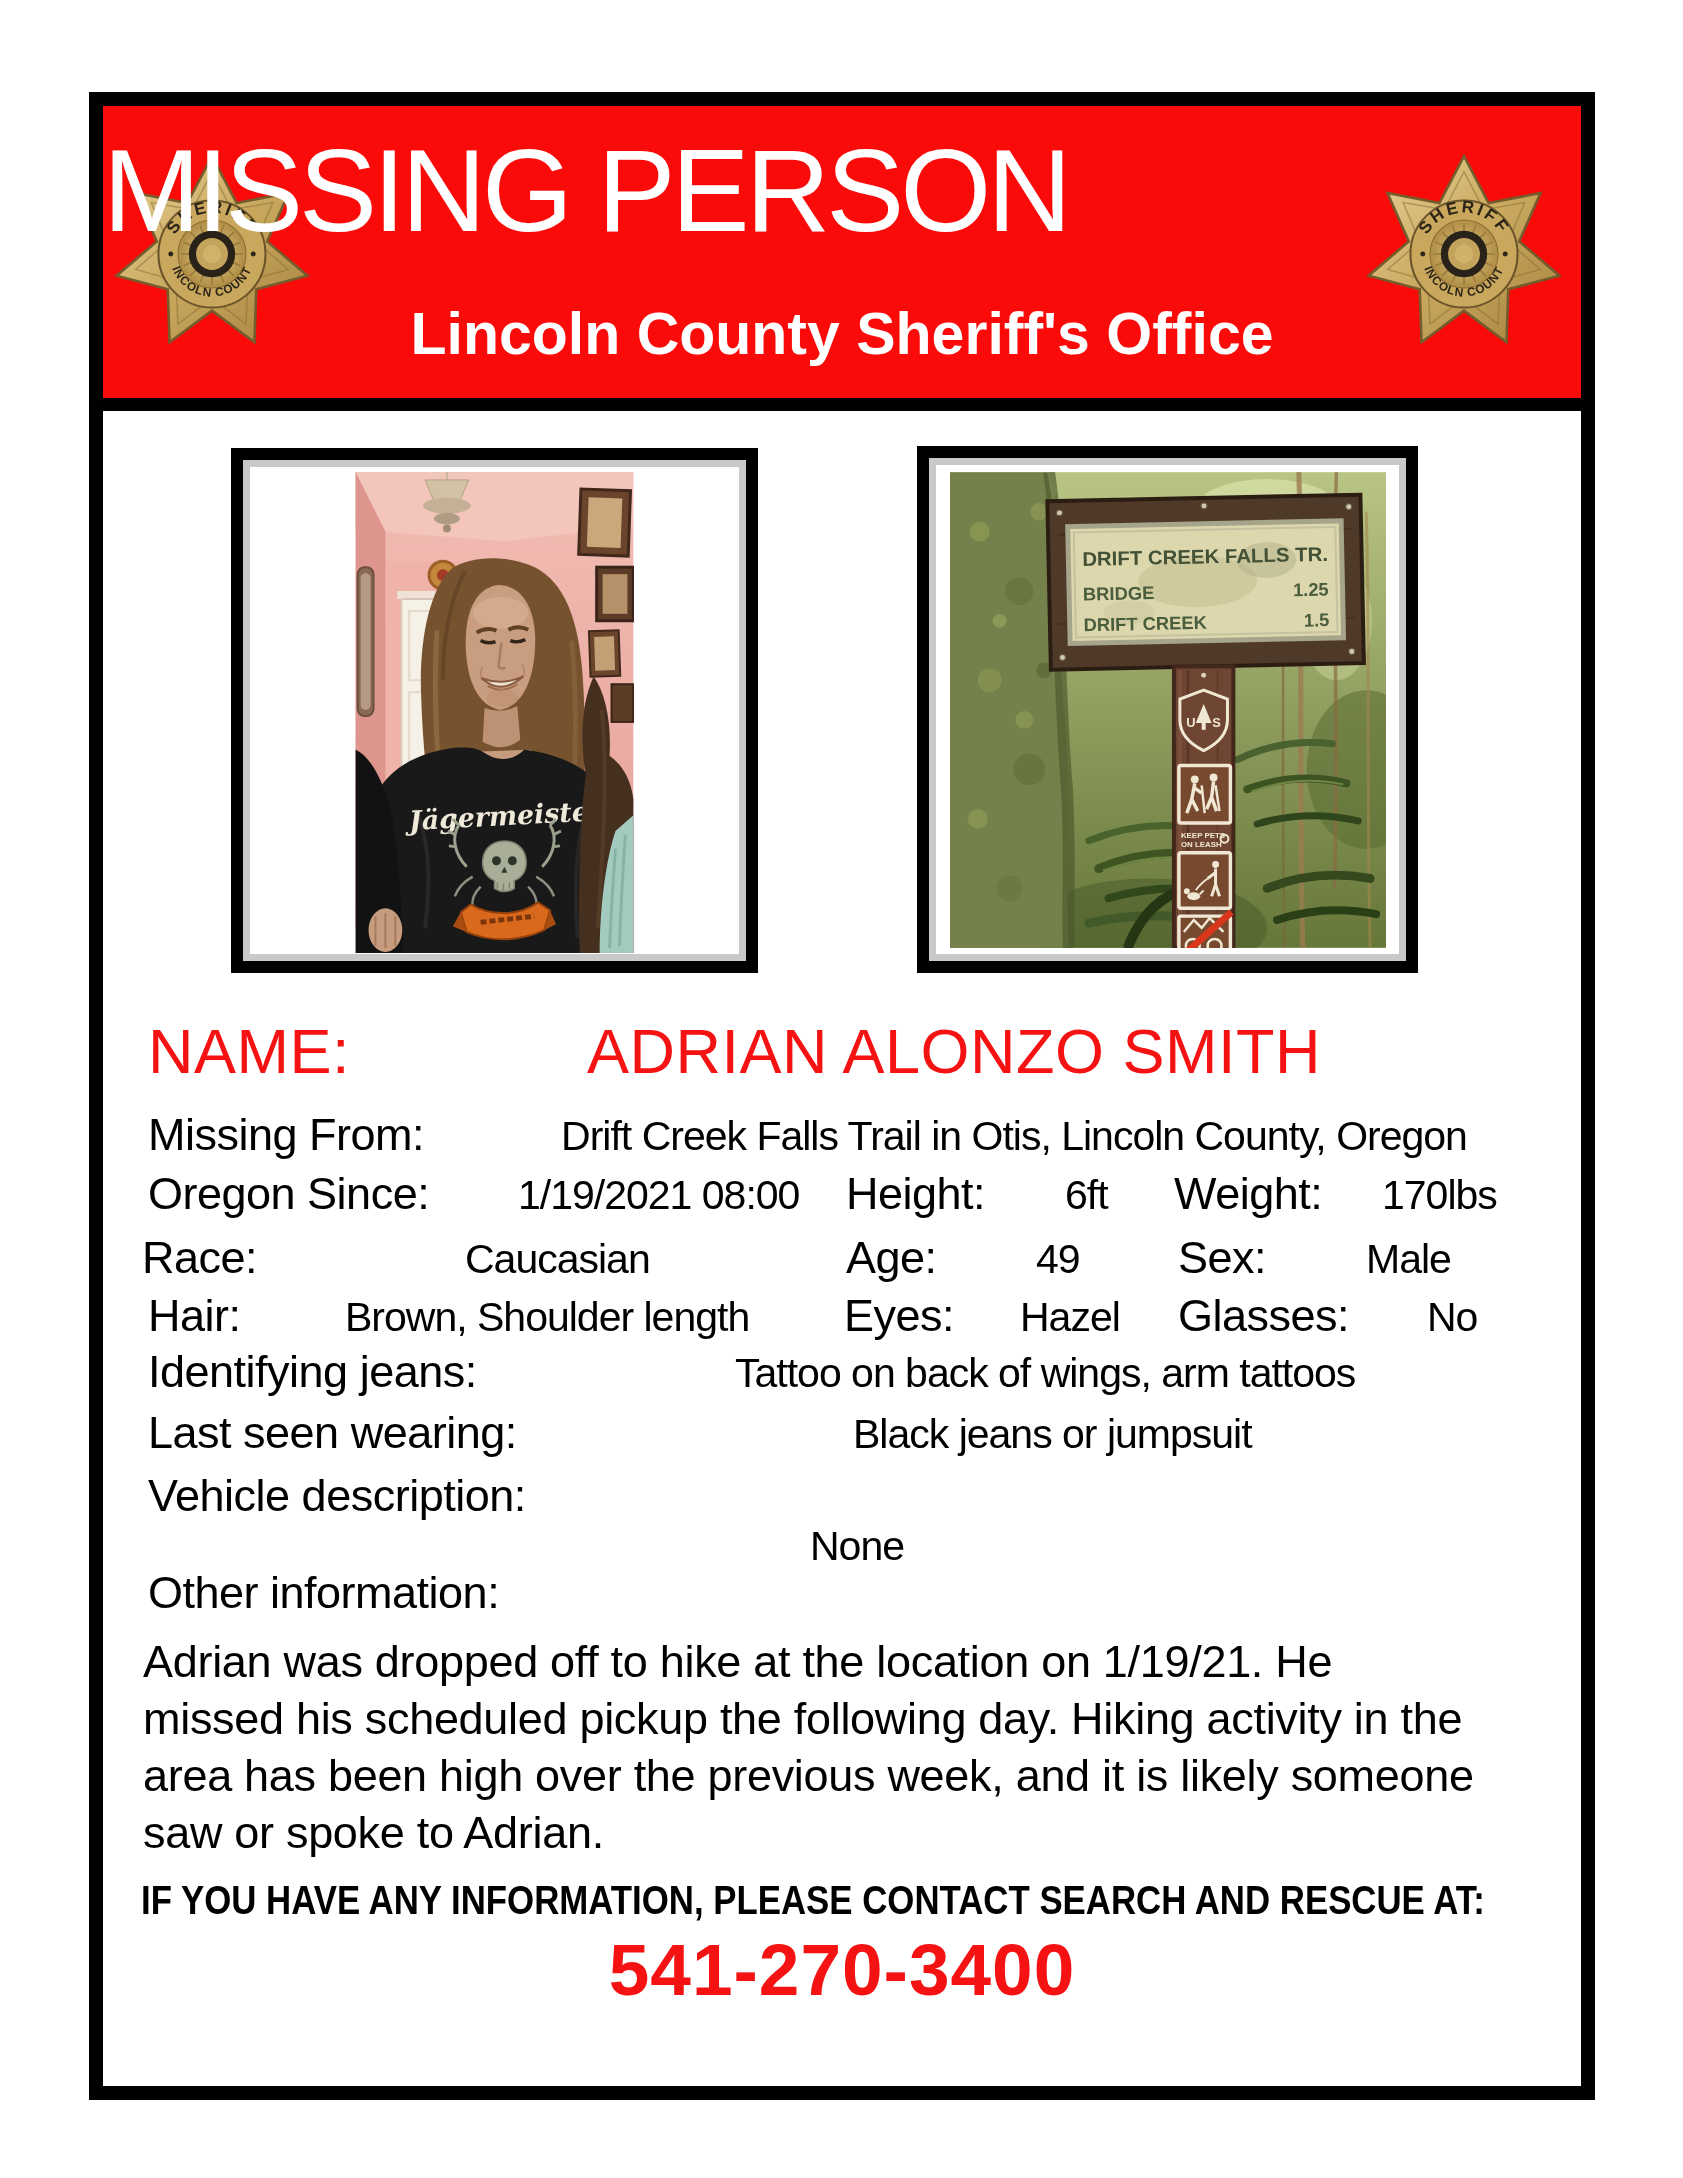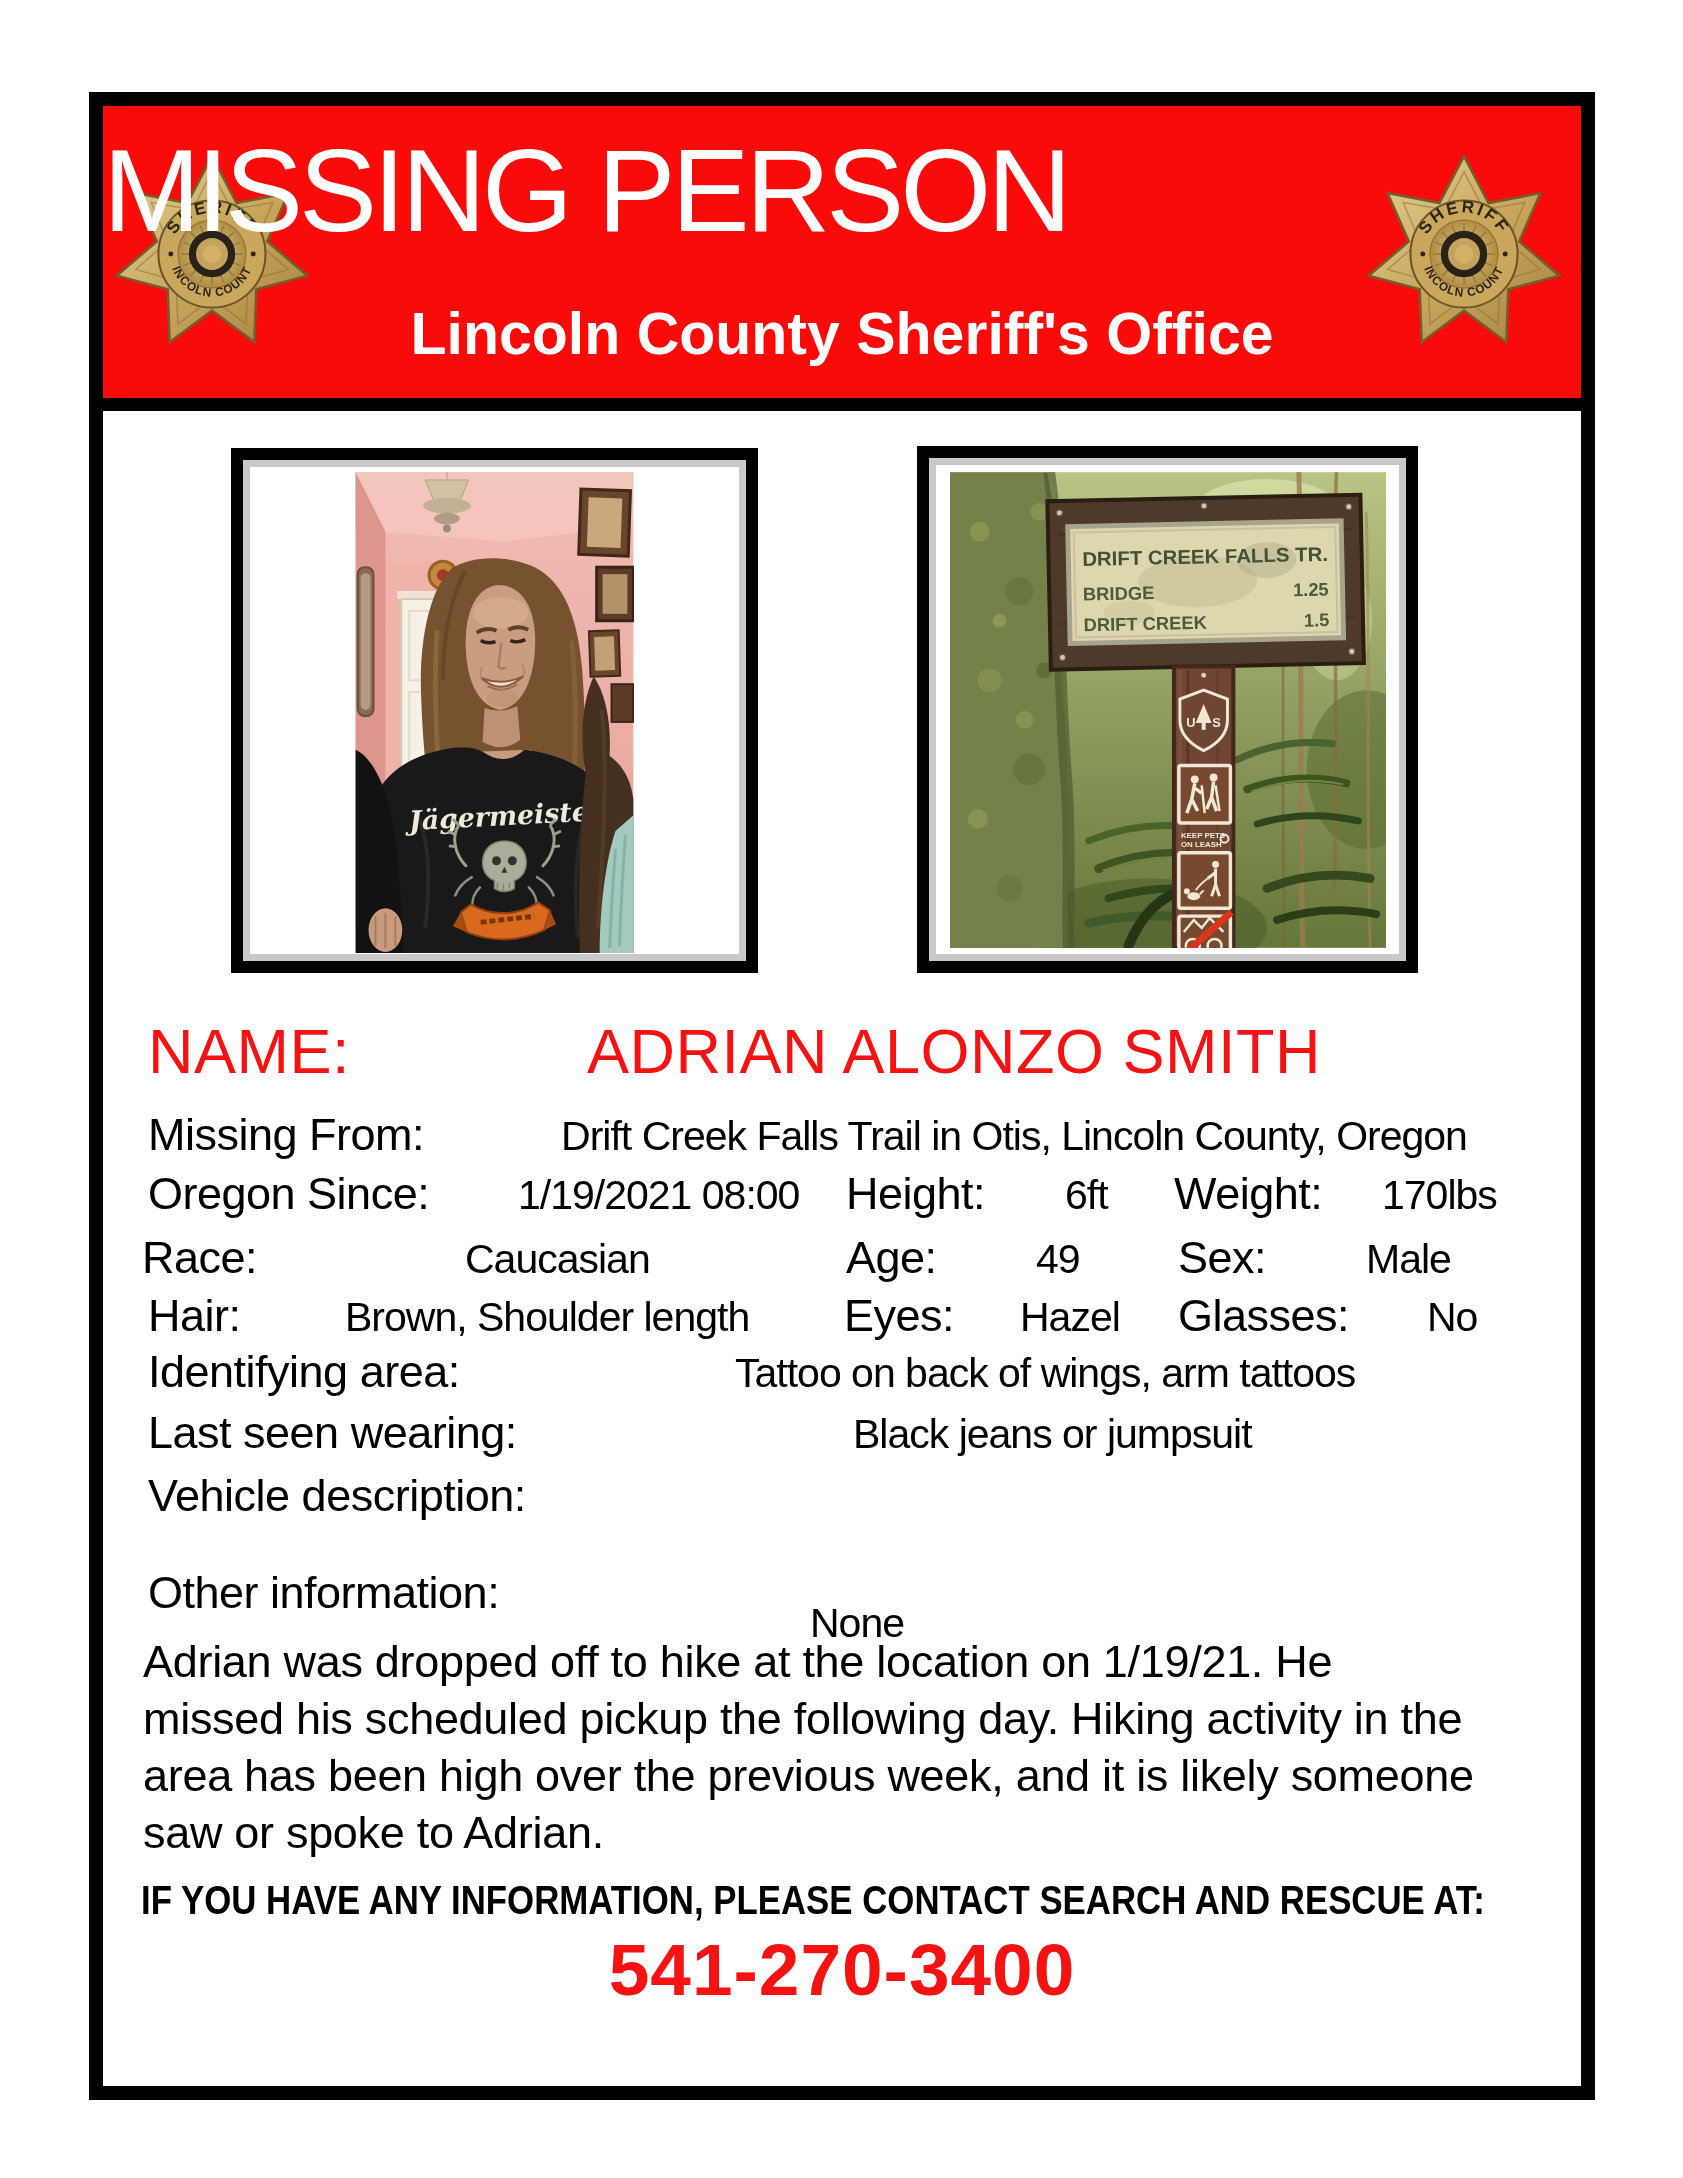--- a/index.html
+++ b/index.html
@@ -39,21 +39,21 @@
   .name-lbl { position:absolute; left:45px; font-size:63px; color:#f51212; letter-spacing:0.5px; white-space:nowrap; }
   .name-val { position:absolute; left:450px; width:802px; text-align:center; font-size:63px; color:#f51212; letter-spacing:0.5px; white-space:nowrap; }
 
   .r-from  { top:1003px; }
   .r-since { top:1062px; }
   .r-race  { top:1126px; }
   .r-hair  { top:1184px; }
   .r-marks { top:1240px; }
   .r-wear  { top:1301px; }
   .r-veh   { top:1364px; }
-  .r-none  { top:1494px; }
+  .r-none  { top:1417px; }
   .r-other { top:1461px; }
 
   .para { position:absolute; left:40px; top:1527px; width:1332px;
           font-size:45px; line-height:57px; letter-spacing:-0.3px; }
 
   .contact { position:absolute; left:38px; top:1772px; font-size:40px; font-weight:bold;
              white-space:nowrap; transform:scaleX(0.87); transform-origin:left center; }
   .phone { position:absolute; left:0; top:1822px; width:1478px; text-align:center;
            font-size:73px; font-weight:bold; color:#f51212; letter-spacing:1px; }
   .case-row { position:absolute; left:0; top:1909px; width:1478px; height:61px; }
@@ -422,21 +422,21 @@
   <div class="row r-hair">
     <span class="lbl" style="left:45px">Hair:</span>
     <span class="val" style="left:242px">Brown, Shoulder length</span>
     <span class="lbl" style="left:741px">Eyes:</span>
     <span class="val" style="left:917px">Hazel</span>
     <span class="lbl" style="left:1075px">Glasses:</span>
     <span class="val" style="left:1324px">No</span>
   </div>
 
   <div class="row r-marks">
-    <span class="lbl" style="left:45px">Identifying area:</span>
+    <span class="lbl" style="left:45px">Identifying jeans:</span>
     <span class="val" style="left:632px">Tattoo on back of wings, arm tattoos</span>
   </div>
 
   <div class="row r-wear">
     <span class="lbl" style="left:45px">Last seen wearing:</span>
     <span class="val" style="left:750px">Black jeans or jumpsuit</span>
   </div>
 
   <div class="row r-veh">
     <span class="lbl" style="left:45px">Vehicle description:</span>

